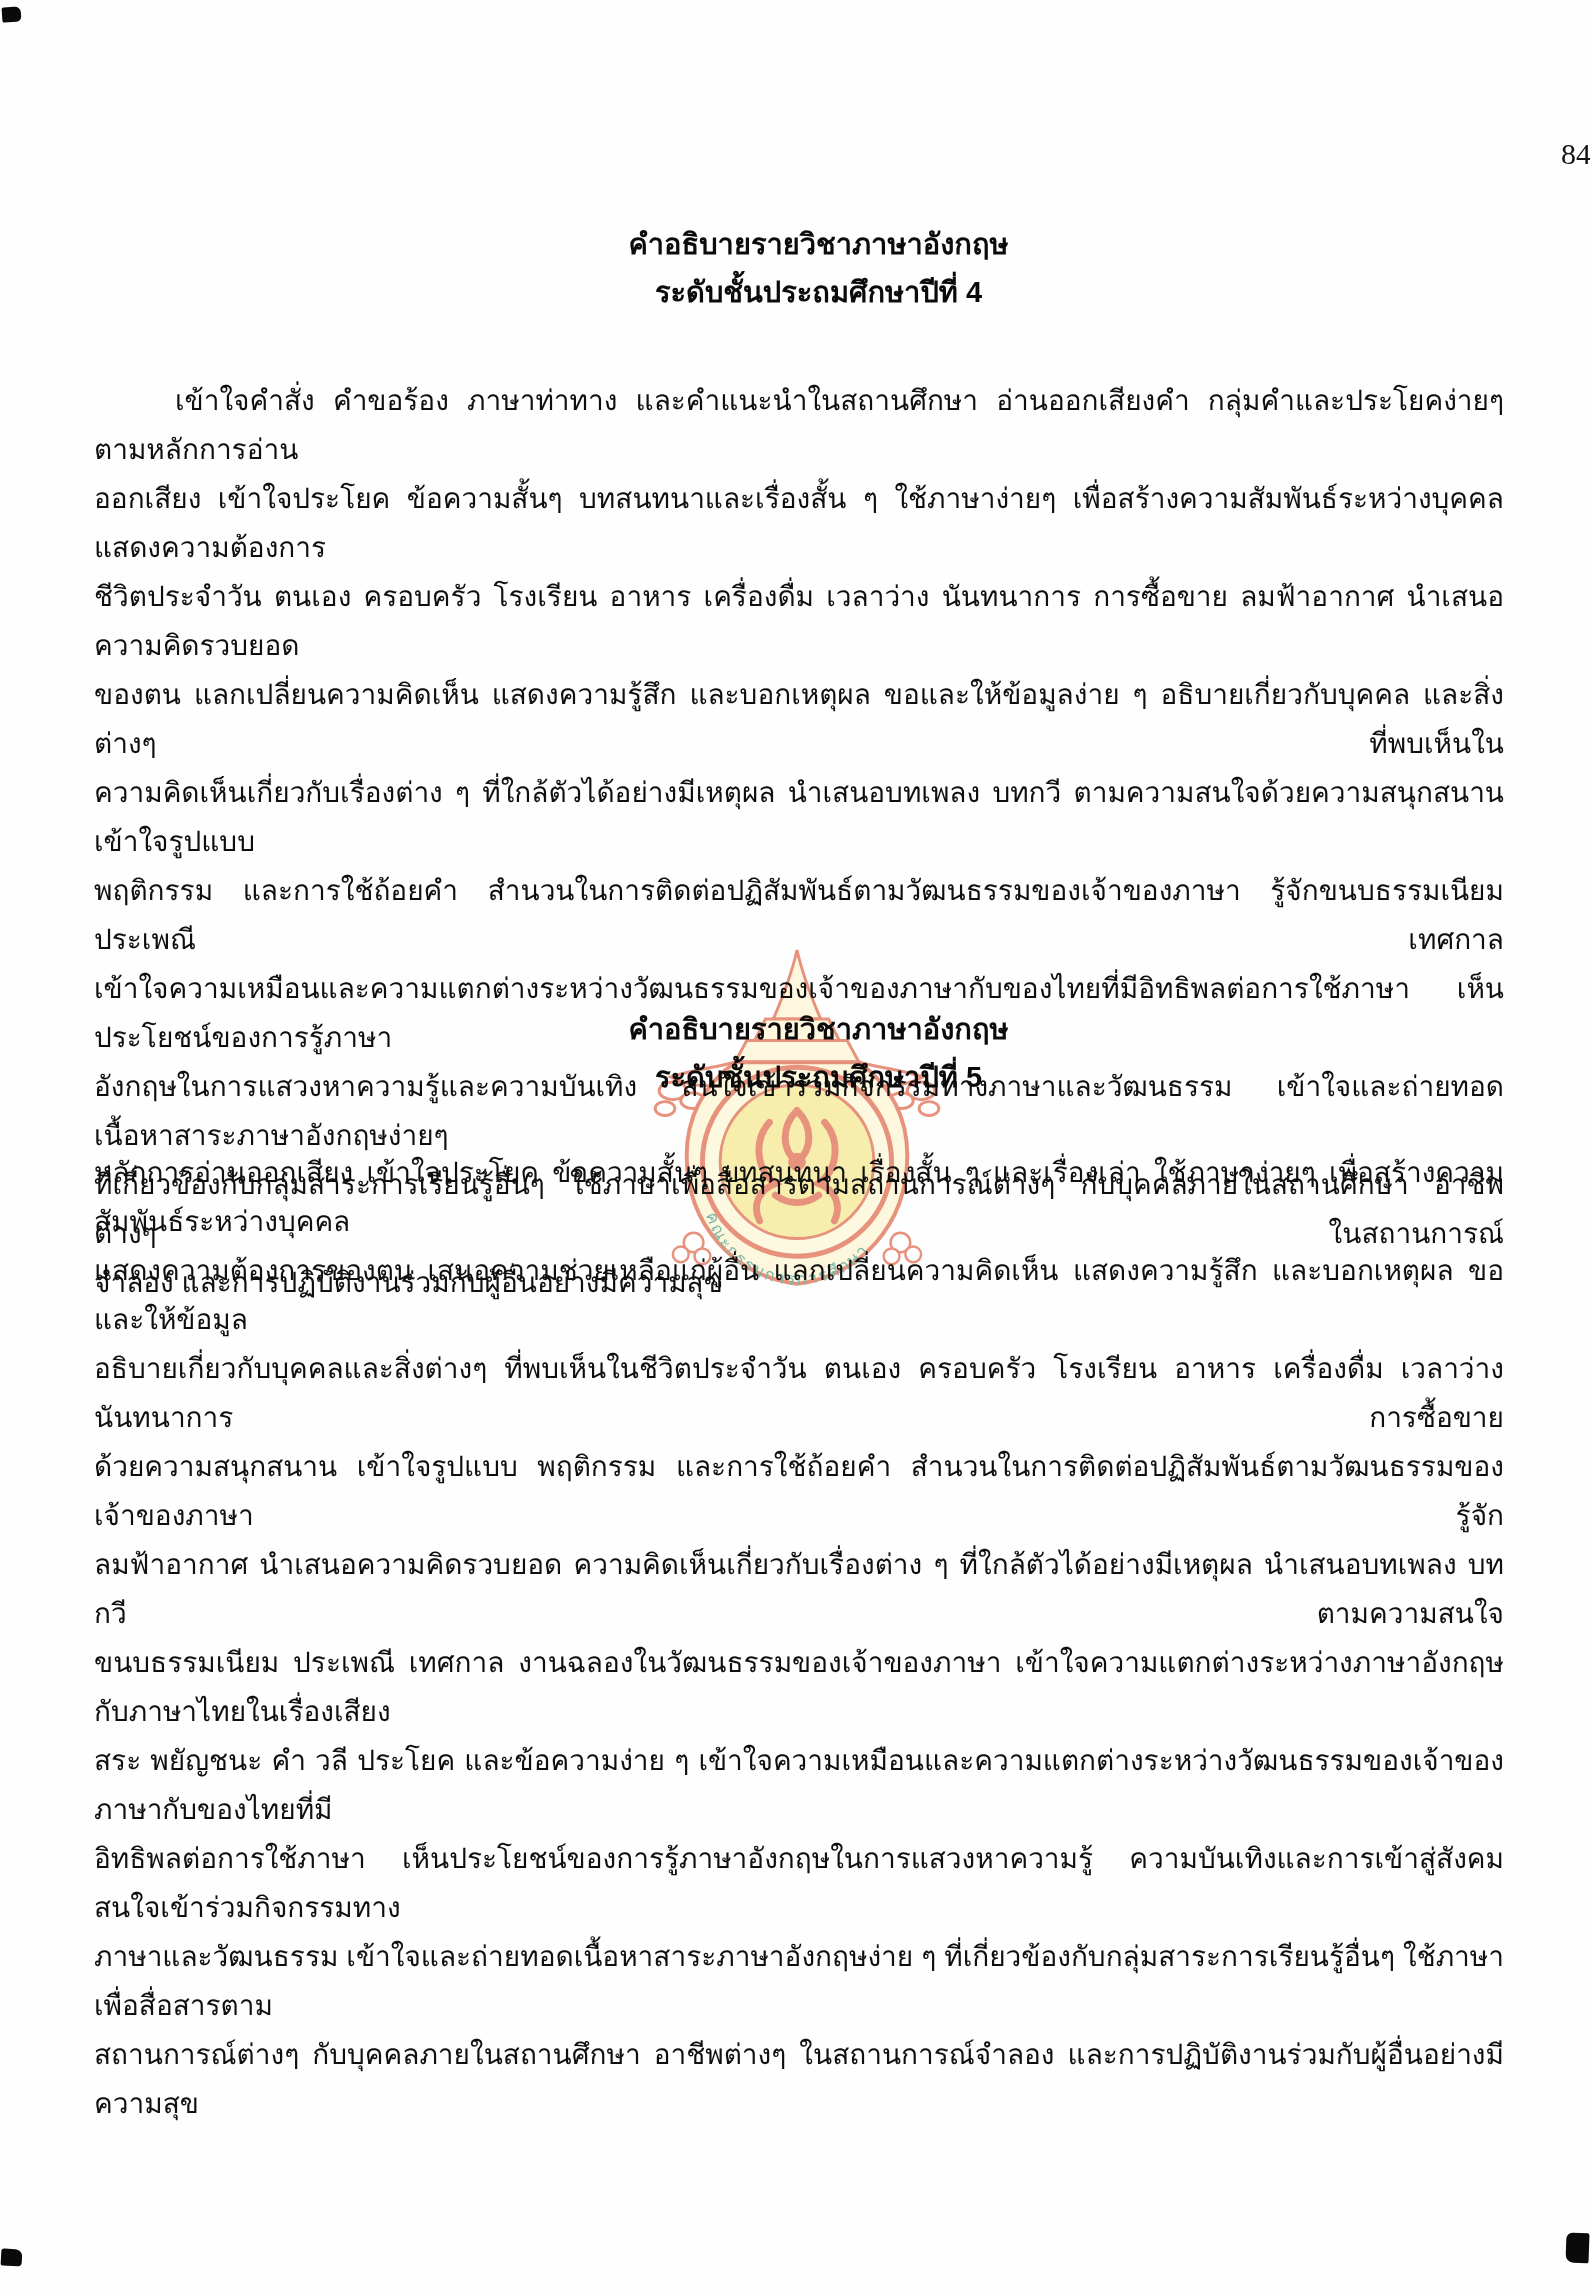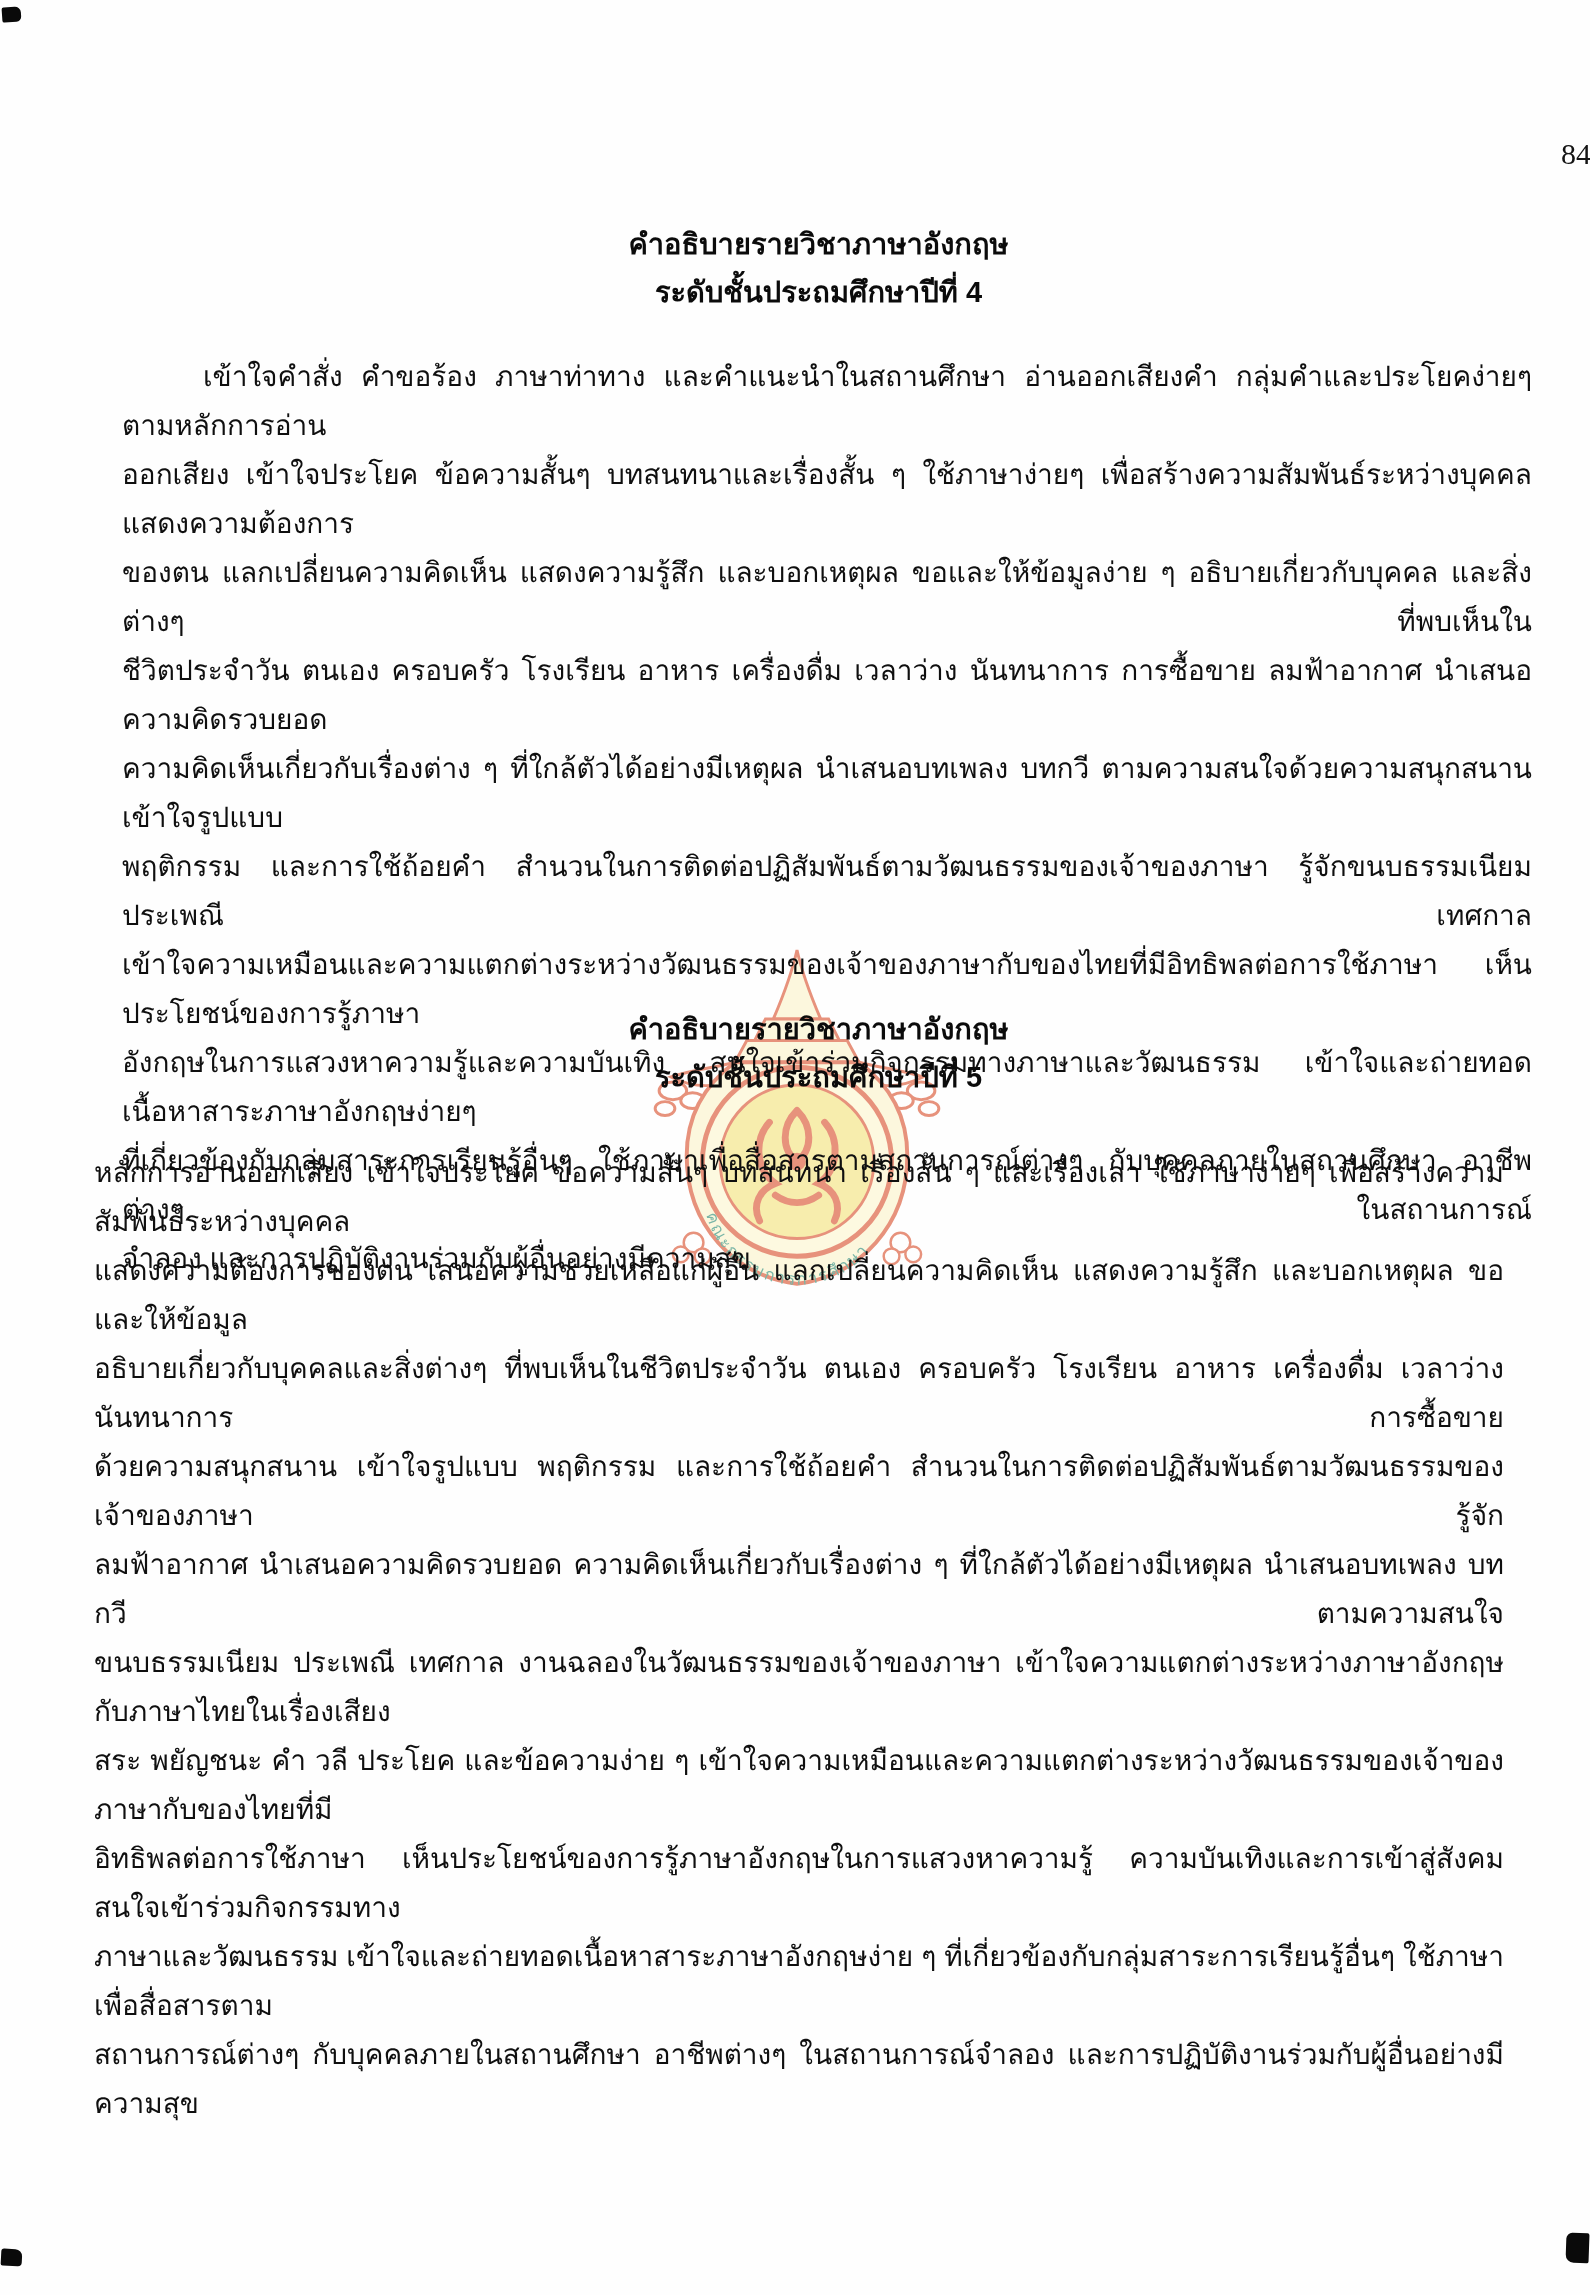--- a/index.html
+++ b/index.html
@@ -41,21 +41,21 @@
 
   
   .para {
     position: absolute;
     left: 94px;
     width: 1410px;
     font-size: 28px;
     z-index: 3;
     color: #0f0f0f;
   }
-  .para-1 { top: 352px; margin-left: 28px; }
+  .para-1 { top: 376px; }
   .para-2 { top: 1148px; }
   .tline {
     text-align: justify;
     text-align-last: justify;
     line-height: 49px;
     white-space: normal;
   }
   .tline.first { text-indent: 81px; }
   .tline.last { text-align-last: left; }
 
@@ -133,22 +133,22 @@
 
   <div class="page-number">84</div>
 
   <div class="section-title title-1">
     <div>คำอธิบายรายวิชาภาษาอังกฤษ</div>
     <div>ระดับชั้นประถมศึกษาปีที่ 4</div>
   </div>
   <div class="para para-1">
       <div class="tline first">เข้าใจคำสั่ง คำขอร้อง ภาษาท่าทาง และคำแนะนำในสถานศึกษา อ่านออกเสียงคำ กลุ่มคำและประโยคง่ายๆ ตามหลักการอ่าน</div>
       <div class="tline">ออกเสียง เข้าใจประโยค ข้อความสั้นๆ บทสนทนาและเรื่องสั้น ๆ ใช้ภาษาง่ายๆ เพื่อสร้างความสัมพันธ์ระหว่างบุคคล แสดงความต้องการ</div>
+      <div class="tline">ชีวิตประจำวัน ตนเอง ครอบครัว โรงเรียน อาหาร เครื่องดื่ม เวลาว่าง นันทนาการ การซื้อขาย ลมฟ้าอากาศ นำเสนอความคิดรวบยอด</div>
       <div class="tline">ของตน แลกเปลี่ยนความคิดเห็น แสดงความรู้สึก และบอกเหตุผล ขอและให้ข้อมูลง่าย ๆ อธิบายเกี่ยวกับบุคคล และสิ่งต่างๆ ที่พบเห็นใน</div>
-      <div class="tline">ชีวิตประจำวัน ตนเอง ครอบครัว โรงเรียน อาหาร เครื่องดื่ม เวลาว่าง นันทนาการ การซื้อขาย ลมฟ้าอากาศ นำเสนอความคิดรวบยอด</div>
       <div class="tline">ความคิดเห็นเกี่ยวกับเรื่องต่าง ๆ ที่ใกล้ตัวได้อย่างมีเหตุผล นำเสนอบทเพลง บทกวี ตามความสนใจด้วยความสนุกสนาน เข้าใจรูปแบบ</div>
       <div class="tline">พฤติกรรม และการใช้ถ้อยคำ สำนวนในการติดต่อปฏิสัมพันธ์ตามวัฒนธรรมของเจ้าของภาษา รู้จักขนบธรรมเนียม ประเพณี เทศกาล</div>
       <div class="tline">เข้าใจความเหมือนและความแตกต่างระหว่างวัฒนธรรมของเจ้าของภาษากับของไทยที่มีอิทธิพลต่อการใช้ภาษา เห็นประโยชน์ของการรู้ภาษา</div>
       <div class="tline">อังกฤษในการแสวงหาความรู้และความบันเทิง สนใจเข้าร่วมกิจกรรมทางภาษาและวัฒนธรรม เข้าใจและถ่ายทอดเนื้อหาสาระภาษาอังกฤษง่ายๆ</div>
       <div class="tline">ที่เกี่ยวข้องกับกลุ่มสาระการเรียนรู้อื่นๆ ใช้ภาษาเพื่อสื่อสารตามสถานการณ์ต่างๆ กับบุคคลภายในสถานศึกษา อาชีพต่างๆ ในสถานการณ์</div>
       <div class="tline last">จำลอง และการปฏิบัติงานร่วมกับผู้อื่นอย่างมีความสุข</div>
     </div>
 
   <div class="section-title title-2">
     <div>คำอธิบายรายวิชาภาษาอังกฤษ</div>

